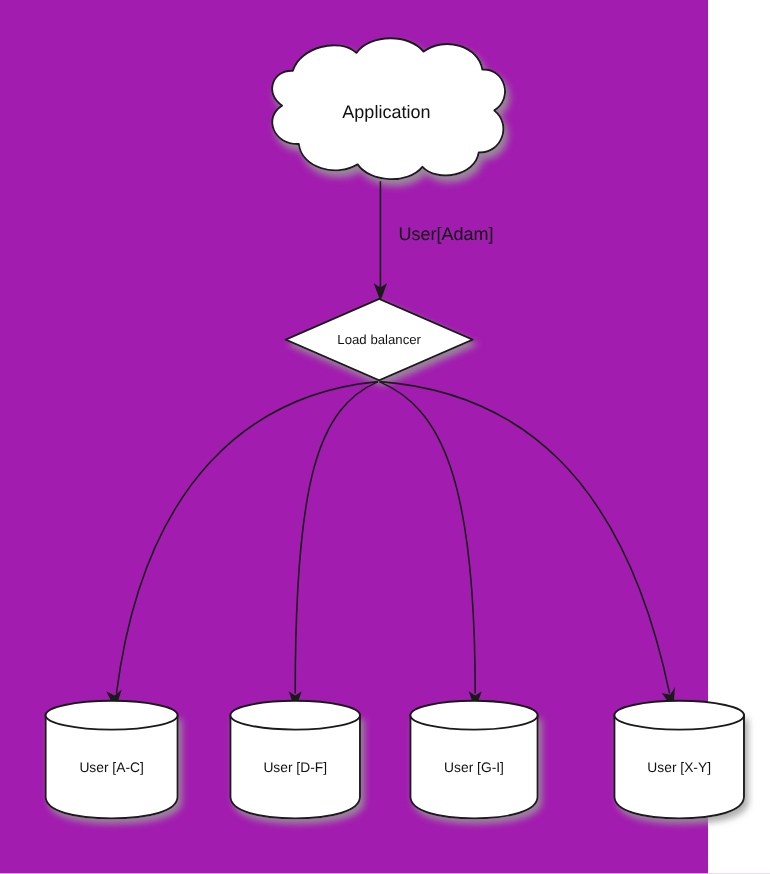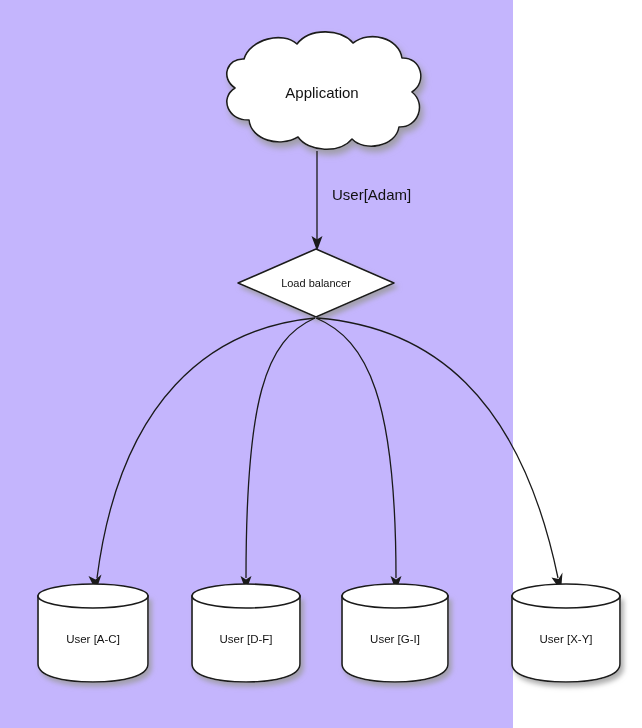--- a/index.html
+++ b/index.html
@@ -8,23 +8,23 @@
     background: #ffffff;
   }
   body {
     width: 642px;
     height: 728px;
     font-family: "Liberation Sans", sans-serif;
     overflow: hidden;
   }
   #diagram-canvas {
     position: relative;
-    width: 513px;
+    width: 590px;
     height: 728px;
-    background: #c4b5fd;
+    background: #a21caf;
   }
   svg.diagram-svg {
     position: absolute;
     top: 0;
     left: 0;
     width: 642px;
     height: 728px;
     display: block;
   }
   .node-shape {

